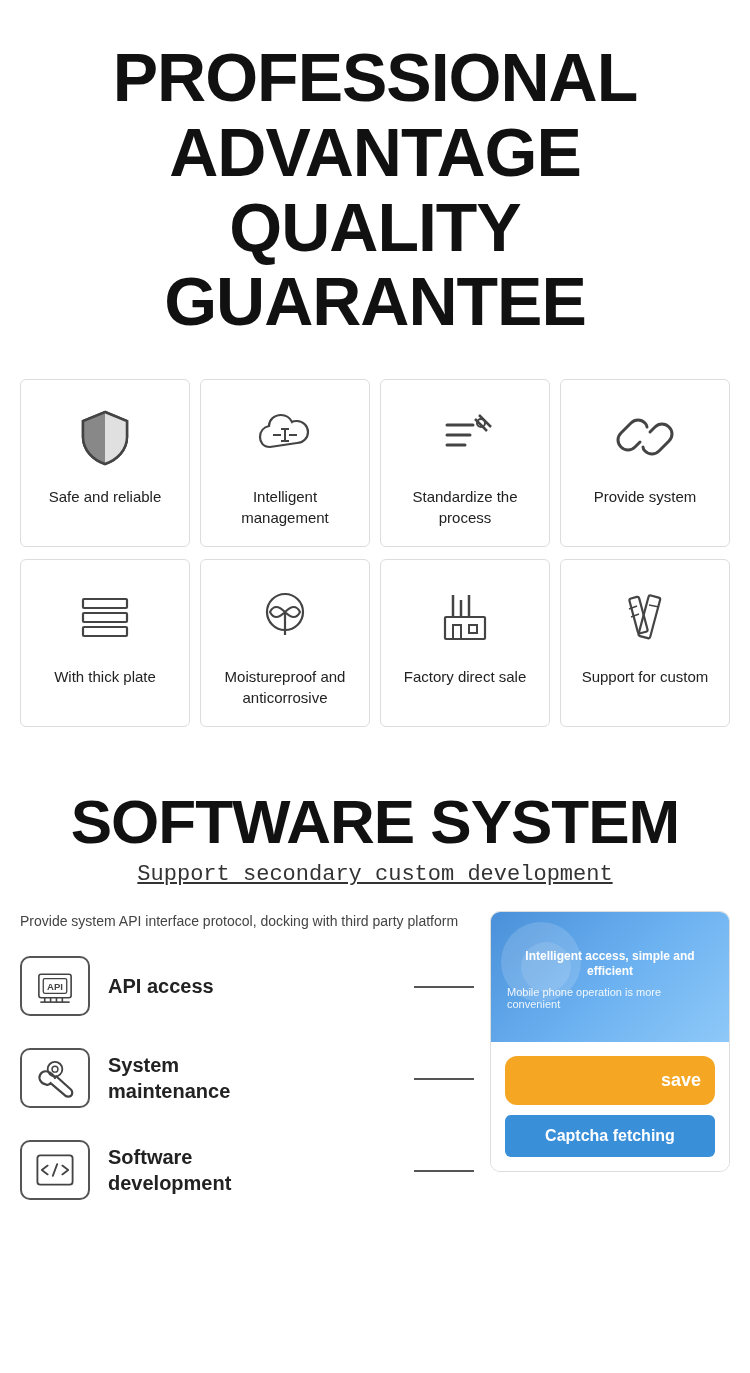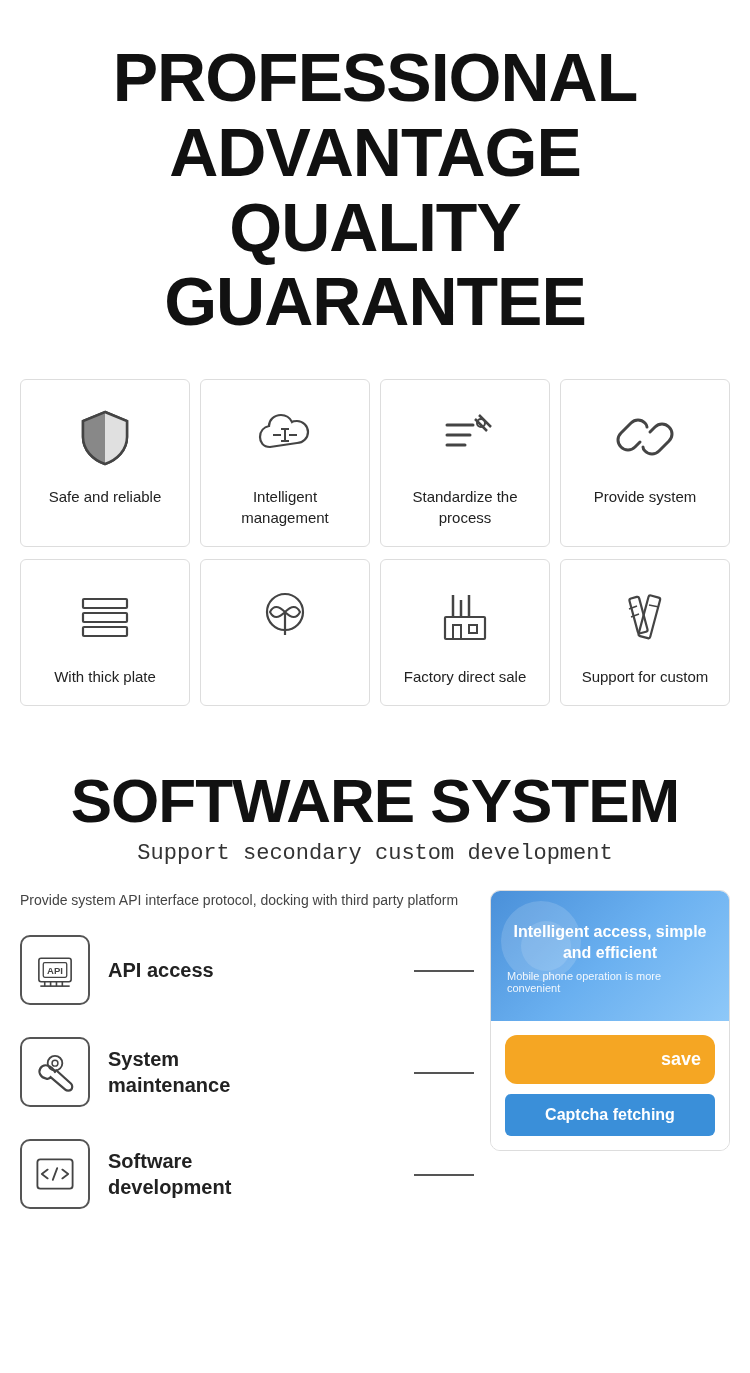--- a/index.html
+++ b/index.html
@@ -73,20 +73,21 @@
       letter-spacing: -1px;
       line-height: 1.05;
     }
     .software-subtitle {
       font-size: 22px;
       color: #333;
       text-align: center;
       margin-top: 8px;
       margin-bottom: 24px;
       font-family: 'Courier New', monospace;
+      text-decoration: underline;
     }
 
     .software-content {
       display: flex;
       gap: 16px;
       align-items: flex-start;
     }
 
     .software-left {
       flex: 1;
@@ -100,21 +101,21 @@
     }
 
     .software-item {
       display: flex;
       align-items: center;
       margin-bottom: 32px;
       position: relative;
     }
     .software-item-icon {
       width: 70px;
-      height: 70px;
+      height: 60px;
       border: 2px solid #555;
       border-radius: 10px;
       display: flex;
       align-items: center;
       justify-content: center;
       flex-shrink: 0;
       background: #fff;
     }
     .software-item-icon svg {
       width: 44px;
@@ -169,21 +170,21 @@
     .panel-bubble2 {
       position: absolute;
       top: 30px;
       left: 30px;
       width: 50px;
       height: 50px;
       background: rgba(255,255,255,0.12);
       border-radius: 50%;
     }
     .panel-main-text {
-      font-size: 16px;
+      font-size: 12px;
       font-weight: 700;
       color: #fff;
       line-height: 1.3;
       position: relative;
       z-index: 1;
     }
     .panel-sub-text {
       font-size: 11px;
       color: rgba(255,255,255,0.9);
       margin-top: 6px;
@@ -305,20 +306,21 @@
     </div>
 
     <div class="feature-card">
       <div class="feature-icon">
         <svg viewBox="0 0 60 60" fill="none" xmlns="http://www.w3.org/2000/svg">
           <circle cx="30" cy="25" r="18" stroke="#444" stroke-width="2.2" fill="none"></circle>
           <path d="M15 25 Q20 15 30 25 Q40 15 45 25 Q40 35 30 25 Q20 35 15 25 Z" stroke="#444" stroke-width="2" fill="none"></path>
           <line x1="30" y1="25" x2="30" y2="48" stroke="#444" stroke-width="2.2"></line>
         </svg>
       </div>
+      <span class="feature-label">Moistureproof and anticorrosive</span>
     </div>
 
     <div class="feature-card">
       <div class="feature-icon">
         <svg viewBox="0 0 60 60" fill="none" xmlns="http://www.w3.org/2000/svg">
           <rect x="10" y="30" width="40" height="22" rx="1" stroke="#444" stroke-width="2.2" fill="none"></rect>
           <rect x="18" y="38" width="8" height="14" stroke="#444" stroke-width="2" fill="none"></rect>
           <rect x="34" y="38" width="8" height="8" stroke="#444" stroke-width="2" fill="none"></rect>
           <line x1="18" y1="8" x2="18" y2="30" stroke="#444" stroke-width="2.5"></line>
           <line x1="26" y1="13" x2="26" y2="30" stroke="#444" stroke-width="2.5"></line>

